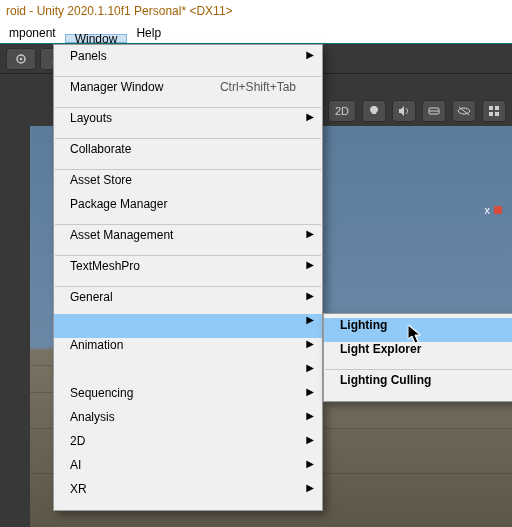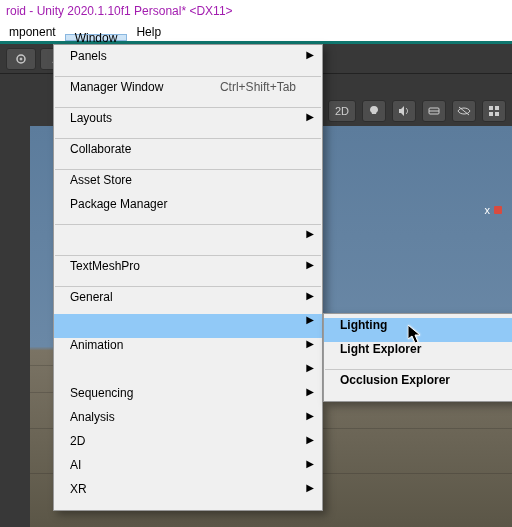--- a/index.html
+++ b/index.html
@@ -1,21 +1,21 @@
 <!DOCTYPE html>
 <html><head>
 <meta charset="utf-8">
 <style>
   * { margin: 0; padding: 0; box-sizing: border-box; }
   body { font-family: "Segoe UI", Tahoma, sans-serif; font-size: 12px; overflow: hidden; width: 512px; height: 527px; background: #383838; color: #fff; position: relative; }
 
   
-  .titlebar { height: 22px; background: #fff; color: #a21caf; display: flex; align-items: center; padding: 0 6px; font-size: 12px; }
-  
-  .menubar { height: 22px; background: #fff; color: #000; display: flex; align-items: stretch; border-bottom: 3px solid #0f766e; }
+  .titlebar { height: 22px; background: #fff; color: #a16207; display: flex; align-items: center; padding: 0 6px; font-size: 12px; }
+  
+  .menubar { height: 22px; background: #fff; color: #000; display: flex; align-items: stretch; border-bottom: 1px solid #0f766e; }
   .menubar .mitem { padding: 0 9px; display: flex; align-items: center; }
   .menubar .mitem.active { background: #cde4f7; border: 1px solid #8ab7e0; margin-top: 12px; }
 
   
   .workspace { position: absolute; top: 44px; bottom: 0; left: 0; right: 0; }
   .toolbar1 { height: 30px; background: #383838; border-bottom: 1px solid #222; display: flex; align-items: center; gap: 4px; padding: 0 6px;}
   .toolbar1 .btn { width: 30px; height: 22px; background: #4d4d4d; border: 1px solid #2e2e2e; border-radius: 3px; display:flex;align-items:center;justify-content:center;}
   .toolbar1 .btn svg { stroke:#c8c8c8; }
 
   .viewporttools { position:absolute; top: 54px; right: 6px; height: 26px; display:flex; align-items:center; gap:6px; }
@@ -161,20 +161,21 @@
       </div>
     <div class="sep"></div>
     <div class="mi">
         <span class="label">Asset Store</span>
       </div>
     <div class="mi">
         <span class="label">Package Manager</span>
       </div>
     <div class="sep"></div>
     <div class="mi">
+        <span class="label">Asset Management</span>
         <span class="chev">▶</span>
       </div>
     <div class="sep"></div>
     <div class="mi">
         <span class="label">TextMeshPro</span>
         <span class="chev">▶</span>
       </div>
     <div class="sep"></div>
     <div class="mi">
         <span class="label">General</span>
@@ -215,21 +216,21 @@
 
   <div class="menu menu2">
     <div class="mi highlight">
         <span class="label">Lighting</span>
       </div>
     <div class="mi">
         <span class="label">Light Explorer</span>
       </div>
     <div class="sep"></div>
     <div class="mi">
-        <span class="label">Occlusion Explorer</span>
+        <span class="label">Lighting Culling</span>
       </div>
   </div>
 </div>
 
 <div class="cursor">
   <svg width="16" height="20" viewBox="0 0 16 20">
       <path d="M0 0 L0 14 L4 11 L7 18 L10 17 L7 10 L12 10 Z" fill="#000" stroke="#fff" stroke-width="1"></path>
     </svg>
 </div>
 

